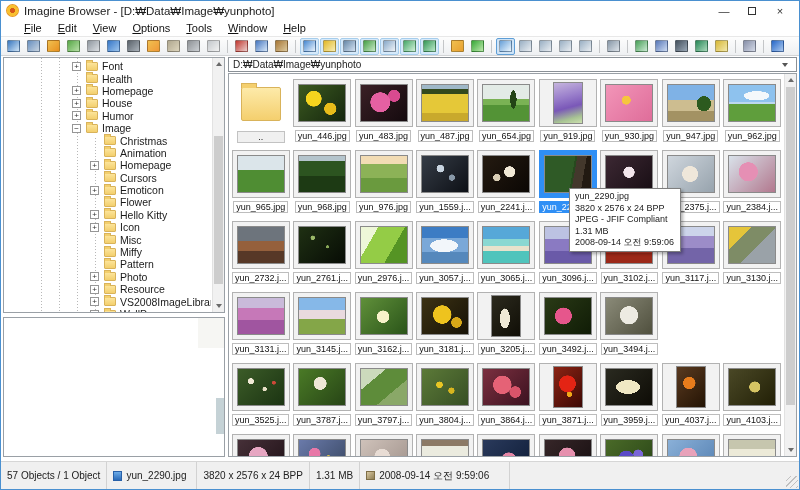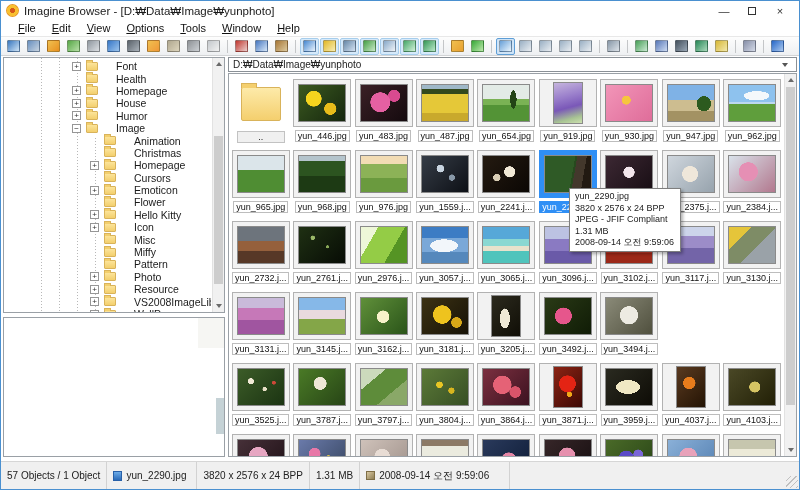--- a/index.html
+++ b/index.html
@@ -8,21 +8,21 @@
        font-family:"Liberation Sans",sans-serif;display:flex;flex-direction:column;position:relative;}
   
   .titlebar{height:19px;flex:0 0 auto;display:flex;align-items:center;padding:0 5px;background:#fff;}
   .app-ico{width:13px;height:13px;border-radius:50%;flex:0 0 auto;margin-right:5px;
     background:radial-gradient(circle at 50% 50%, #d85818 0 26%, #f8c030 27% 60%, #e89828 61% 78%, rgba(0,0,0,0) 79%);}
   .title{font-size:11.5px;color:#1a1a1a;white-space:nowrap;}
   .wctrls{margin-left:auto;display:flex;}
   .wc{width:28px;height:17px;display:flex;align-items:center;justify-content:center;font-size:11px;color:#333;}
   .maxbox{width:8px;height:8px;border:1px solid #333;display:inline-block;}
   
-  .menubar{height:16px;flex:0 0 auto;display:flex;align-items:center;padding-left:9px;font-size:11px;background:#fff;}
+  .menubar{height:16px;flex:0 0 auto;display:flex;align-items:center;padding-left:15px;font-size:11px;background:#fff;}
   .mitem{padding:1px 8px;color:#111;}
   
   .toolbar{height:20px;flex:0 0 auto;display:flex;align-items:center;padding:0 3px;gap:1px;
     background:linear-gradient(#fdfdfd,#eef0f2);border-top:1px solid #e8e8e8;border-bottom:1px solid #d2d4d6;}
   .tsep{width:1px;height:13px;background:#c4c6c8;margin:0 3px;flex:0 0 auto;}
   .tbtn{width:19px;height:17px;display:flex;align-items:center;justify-content:center;
         border:1px solid transparent;border-radius:2px;flex:0 0 auto;}
   .tbtn.plate{background:#d6eafb;border-color:#a6cdec;}
   .tbtn.pressed{background:#cfe4f7;border-color:#5e9ed6;}
   .tbi{width:13px;height:12px;border-radius:1px;border:1px solid rgba(0,0,0,0.28);}
@@ -30,21 +30,21 @@
   .main{flex:1;display:flex;min-height:0;padding:1px 2px 4px 2px;gap:3px;background:#fff;}
   .left{width:222px;flex:0 0 auto;display:flex;flex-direction:column;gap:4px;min-height:0;}
   .panel{border:1px solid #9aa0a6;background:#fff;position:relative;overflow:hidden;}
   .treep{flex:1;min-height:0;}
   .prevp{height:140px;flex:0 0 auto;}
   
   .tree-items{position:absolute;inset:2px 13px 0 0;overflow:hidden;}
   .titem{height:12.4px;display:flex;align-items:center;font-size:10.5px;color:#1a1a1a;position:relative;}
   .texp{width:9px;height:9px;border:1px solid #969696;background:#fff;font-size:8px;line-height:7px;
         text-align:center;color:#333;flex:0 0 auto;margin-right:3px;}
-  .tselbox{display:flex;align-items:center;gap:18px;padding:0 2px;}
+  .tselbox{display:flex;align-items:center;gap:4px;padding:0 2px;}
   .titem.sel .tselbox{outline:1px dashed #c9a85c;}
   .tfold{width:12px;height:9px;background:linear-gradient(#fce49a,#f3cf6d);border:1px solid #d9b35a;
          border-radius:1px;position:relative;flex:0 0 auto;}
   .tfold::before{content:"";position:absolute;top:-3px;left:-1px;width:5px;height:2px;
          background:#f3cf6d;border:1px solid #d9b35a;border-bottom:none;}
   .tlabel{white-space:nowrap;}
   .tguide{position:absolute;width:1px;top:0;bottom:0;
     background-image:repeating-linear-gradient(to bottom,#b8b8b8 0 1px,rgba(0,0,0,0) 1px 3px);}
   
   .vscroll{position:absolute;top:0;right:0;bottom:0;width:12px;background:#f1f1f1;border-left:1px solid #e2e2e2;}
@@ -298,29 +298,29 @@
               <span class="tselbox">
                 <span class="tfold"></span>
                 <span class="tlabel">Image</span>
               </span>
             </div>
             <div class="titem">
               <span style="width: 86px; flex: 0 0 auto;"></span>
               <span style="width: 12px; flex: 0 0 auto;"></span>
               <span class="tselbox">
                 <span class="tfold"></span>
+                <span class="tlabel">Christmas</span>
+              </span>
+            </div>
+            <div class="titem">
+              <span style="width: 86px; flex: 0 0 auto;"></span>
+              <span style="width: 12px; flex: 0 0 auto;"></span>
+              <span class="tselbox">
+                <span class="tfold"></span>
                 <span class="tlabel">Animation</span>
-              </span>
-            </div>
-            <div class="titem">
-              <span style="width: 86px; flex: 0 0 auto;"></span>
-              <span style="width: 12px; flex: 0 0 auto;"></span>
-              <span class="tselbox">
-                <span class="tfold"></span>
-                <span class="tlabel">Christmas</span>
               </span>
             </div>
             <div class="titem">
               <span style="width: 86px; flex: 0 0 auto;"></span>
               <span class="texp">+</span>
               <span class="tselbox">
                 <span class="tfold"></span>
                 <span class="tlabel">Homepage</span>
               </span>
             </div>

